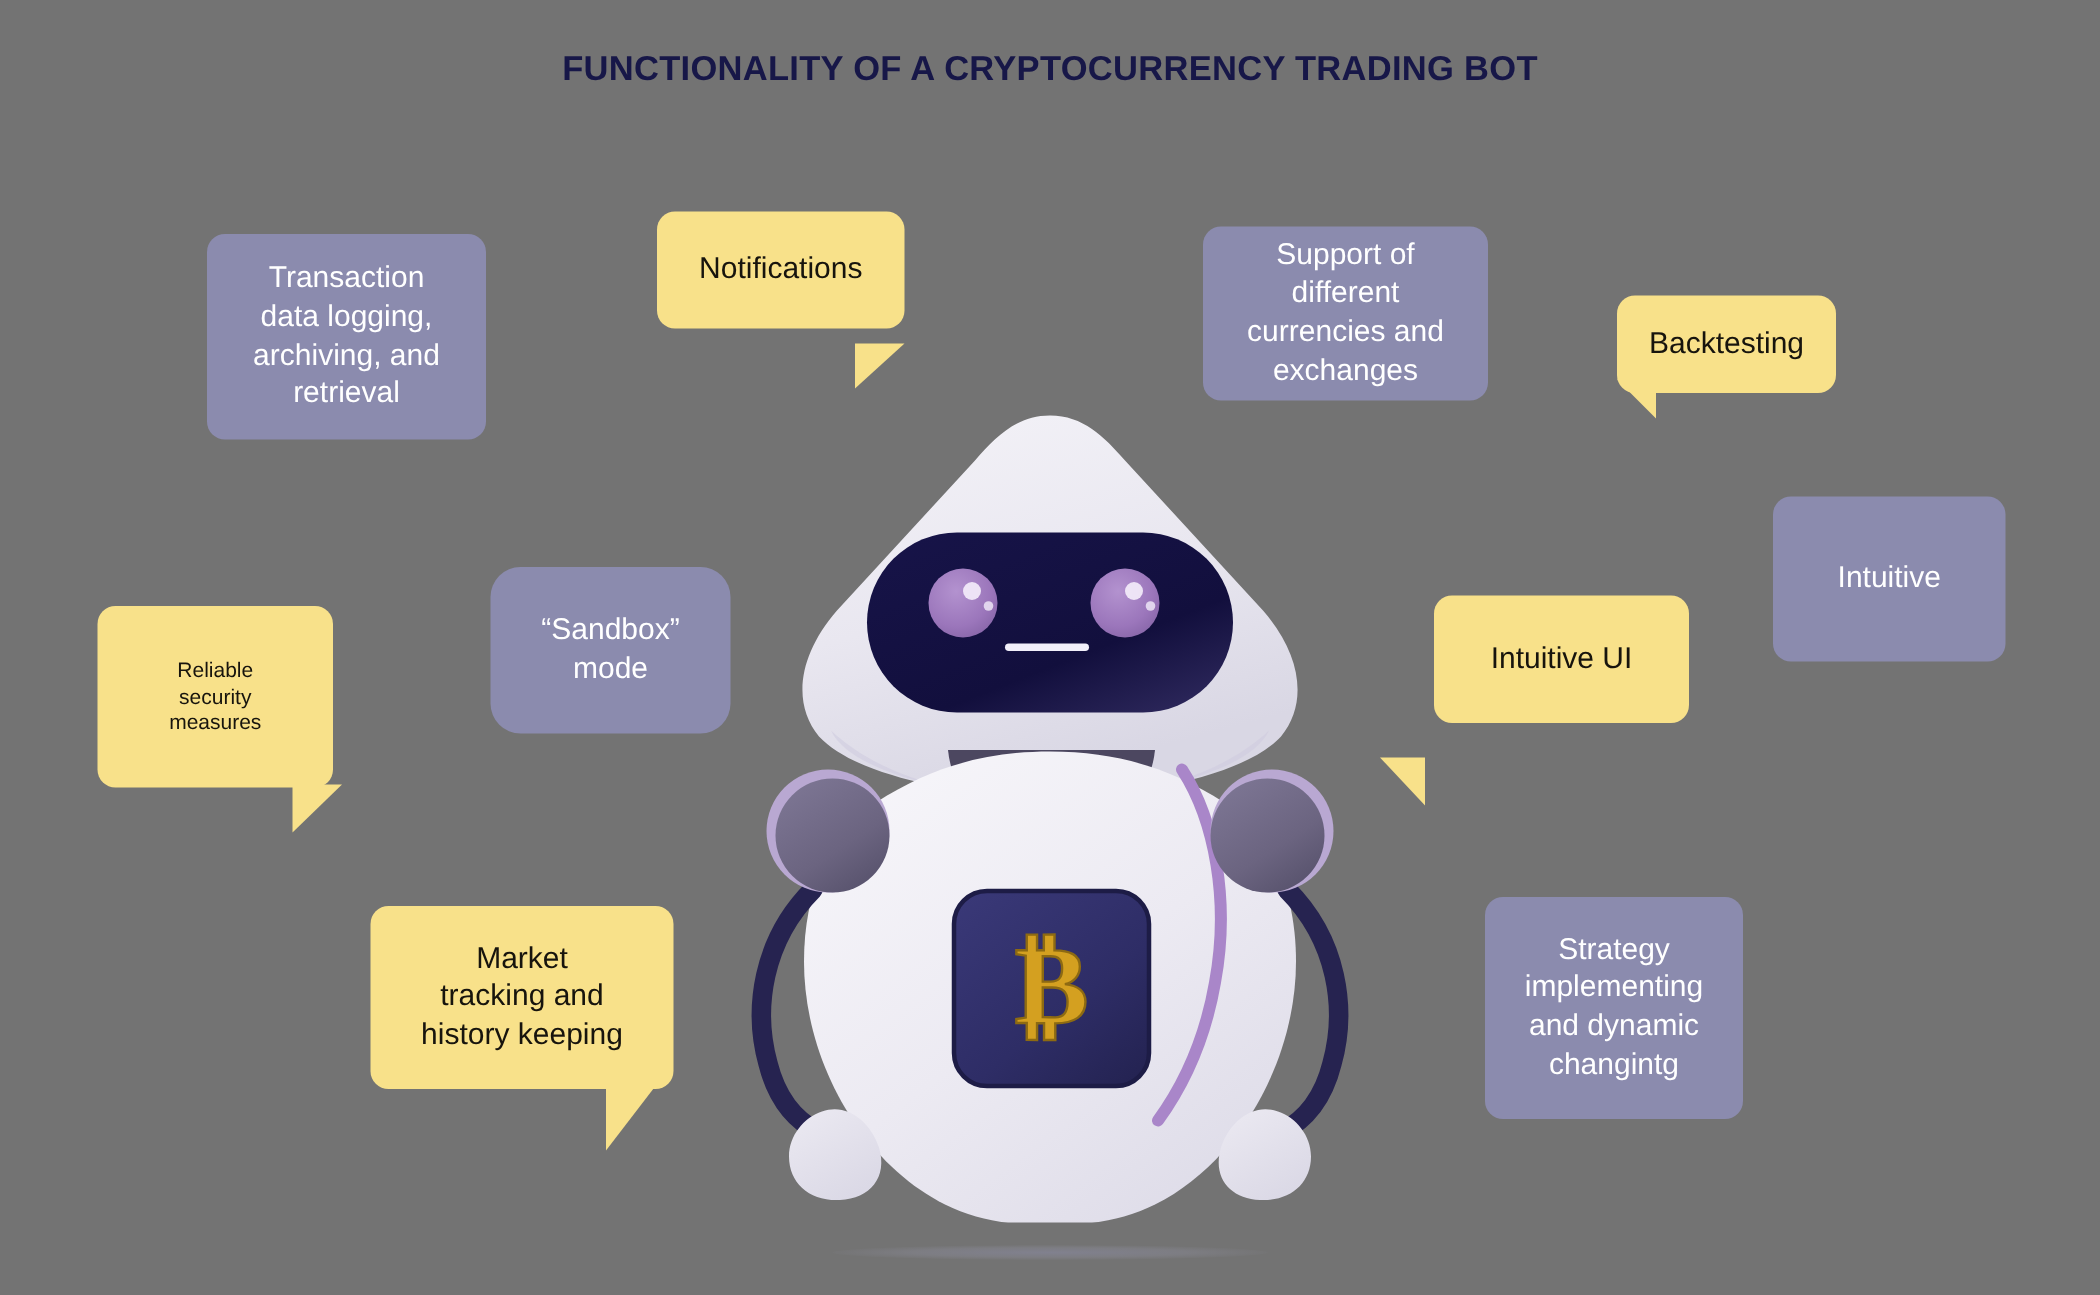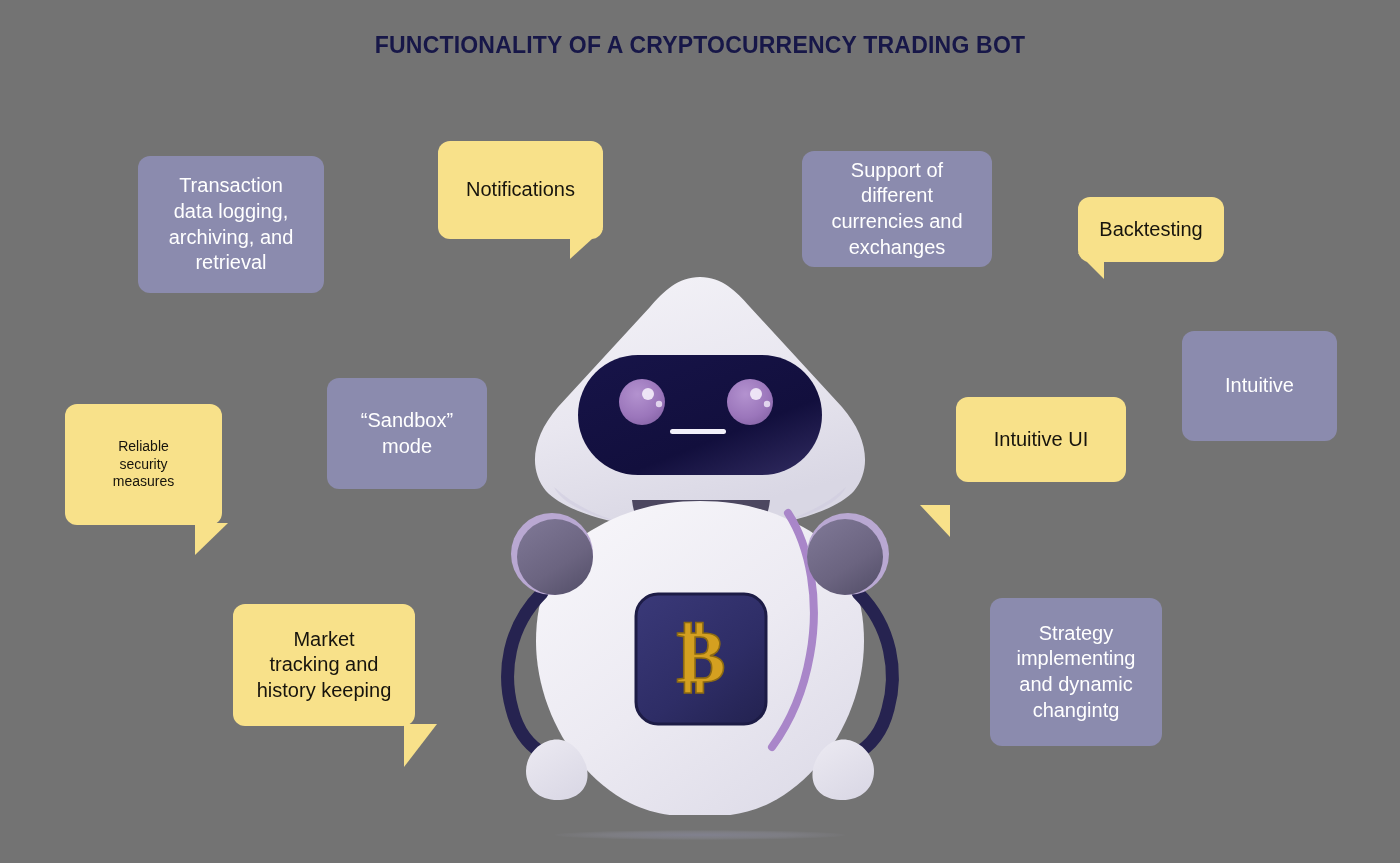--- a/index.html
+++ b/index.html
@@ -193,59 +193,59 @@
 
   <div id="ground-shadow"></div>
 
   <div class="card purple" style="left:138px; top:156px; width:186px; height:137px; font-size:20px;">
     <span class="card-text">Transaction
 data logging,
 archiving, and
 retrieval</span>
   </div>
 
-  <div class="card yellow" style="left:438px; top:141px; width:165px; height:98px; font-size:20px;">
+  <div class="card yellow" style="left:438px; top:141px; width:165px; height:78px; font-size:20px;">
     <span class="card-text">Notifications</span>
   </div>
   <div class="tail" style="left:570px; top:229px; border-left:33px solid #f8e18a; border-bottom:30px solid transparent;"></div>
 
   <div class="card purple" style="left:802px; top:151px; width:190px; height:116px; font-size:20px;">
     <span class="card-text">Support of
 different
 currencies and
 exchanges</span>
   </div>
 
   <div class="card yellow" style="left:1078px; top:197px; width:146px; height:65px; font-size:20px;">
     <span class="card-text">Backtesting</span>
   </div>
   <div class="tail" style="left:1078px; top:253px; border-right:26px solid #f8e18a; border-bottom:26px solid transparent;"></div>
 
   <div class="card purple" style="left:1182px; top:331px; width:155px; height:110px; font-size:20px;">
     <span class="card-text">Intuitive</span>
   </div>
 
-  <div class="card purple" style="left:327px; top:378px; width:160px; height:111px; font-size:20px;">
+  <div class="card purple" style="left:327px; top:378px; width:160px; height:111px; font-size:20px;border-radius:20px;">
     <span class="card-text">“Sandbox”
 mode</span>
   </div>
 
   <div class="card yellow" style="left:65px; top:404px; width:157px; height:121px; font-size:14px;">
     <span class="card-text">Reliable
 security
 measures</span>
   </div>
   <div class="tail" style="left:195px; top:523px; border-left:33px solid #f8e18a; border-bottom:32px solid transparent;"></div>
 
   <div class="card yellow" style="left:956px; top:397px; width:170px; height:85px; font-size:20px;">
     <span class="card-text">Intuitive UI</span>
   </div>
   <div class="tail" style="left:920px; top:505px; border-right:30px solid #f8e18a; border-bottom:32px solid transparent;"></div>
 
-  <div class="card yellow" style="left:233px; top:604px; width:182px; height:122px; font-size:20px;">
+  <div class="card yellow" style="left:247px; top:604px; width:202px; height:122px; font-size:20px;">
     <span class="card-text">Market
 tracking and
 history keeping</span>
   </div>
   <div class="tail" style="left:404px; top:724px; border-left:33px solid #f8e18a; border-bottom:43px solid transparent;"></div>
 
   <div class="card purple" style="left:990px; top:598px; width:172px; height:148px; font-size:20px;">
     <span class="card-text">Strategy
 implementing
 and dynamic

